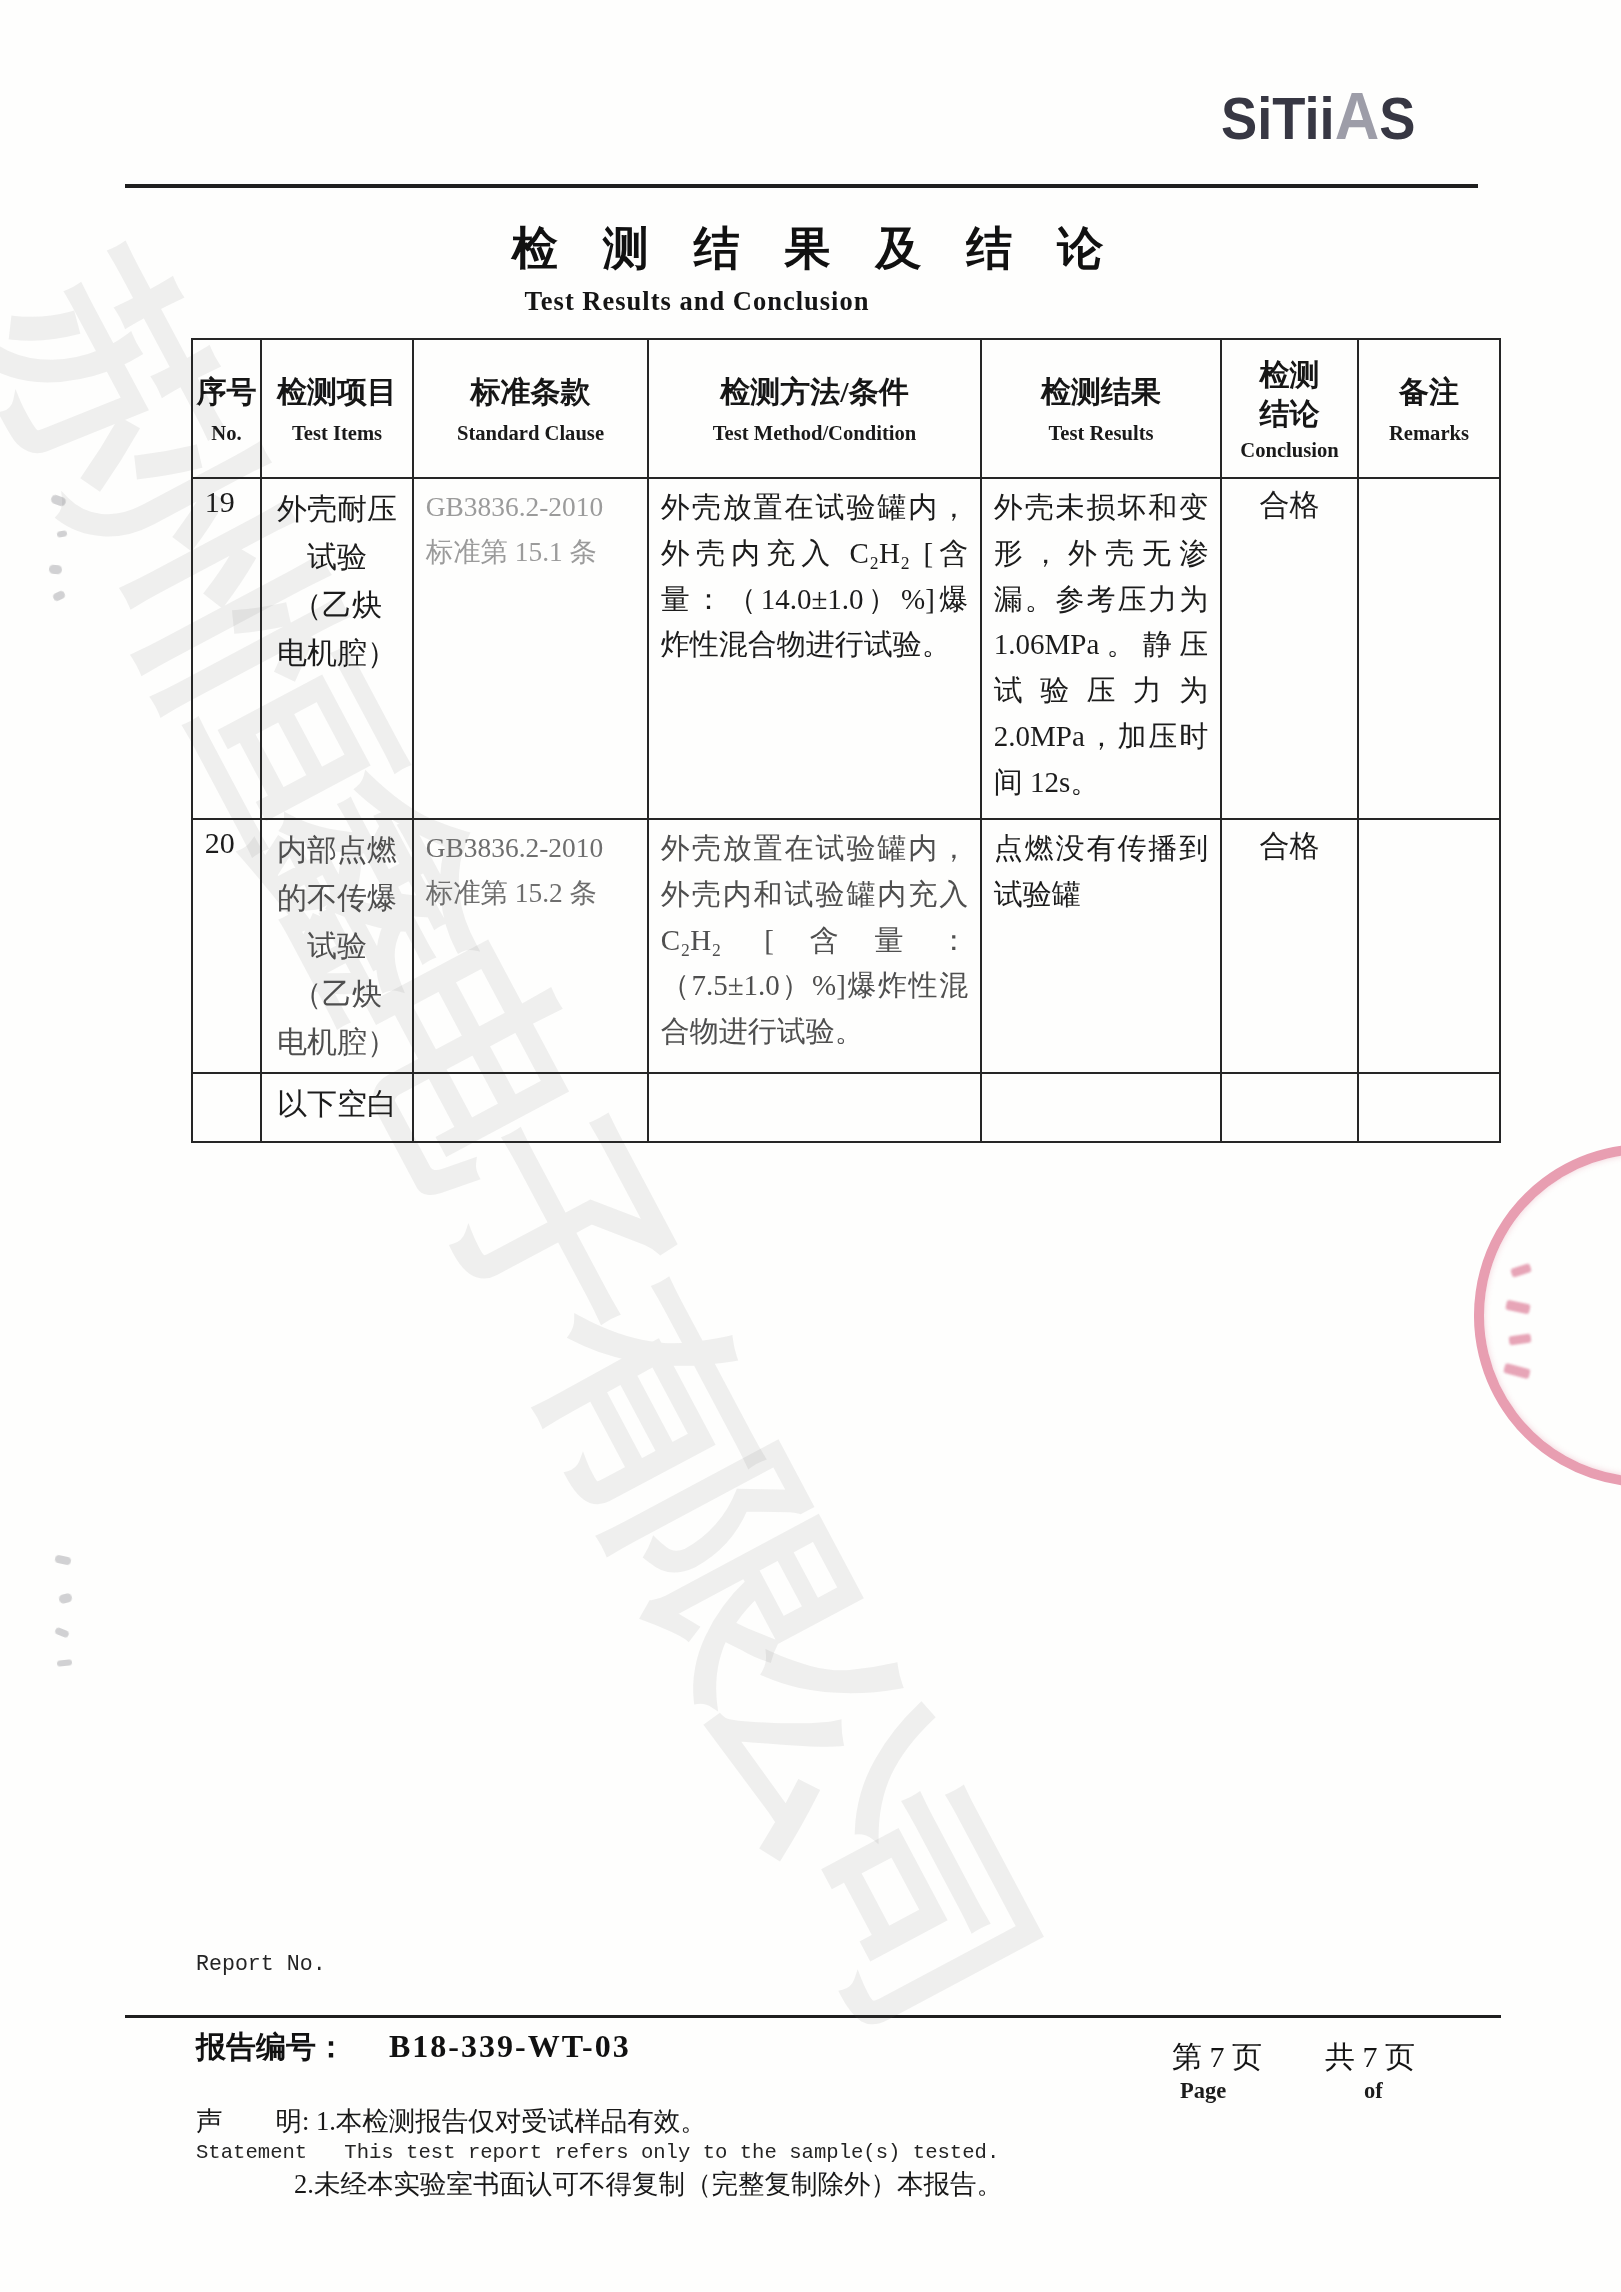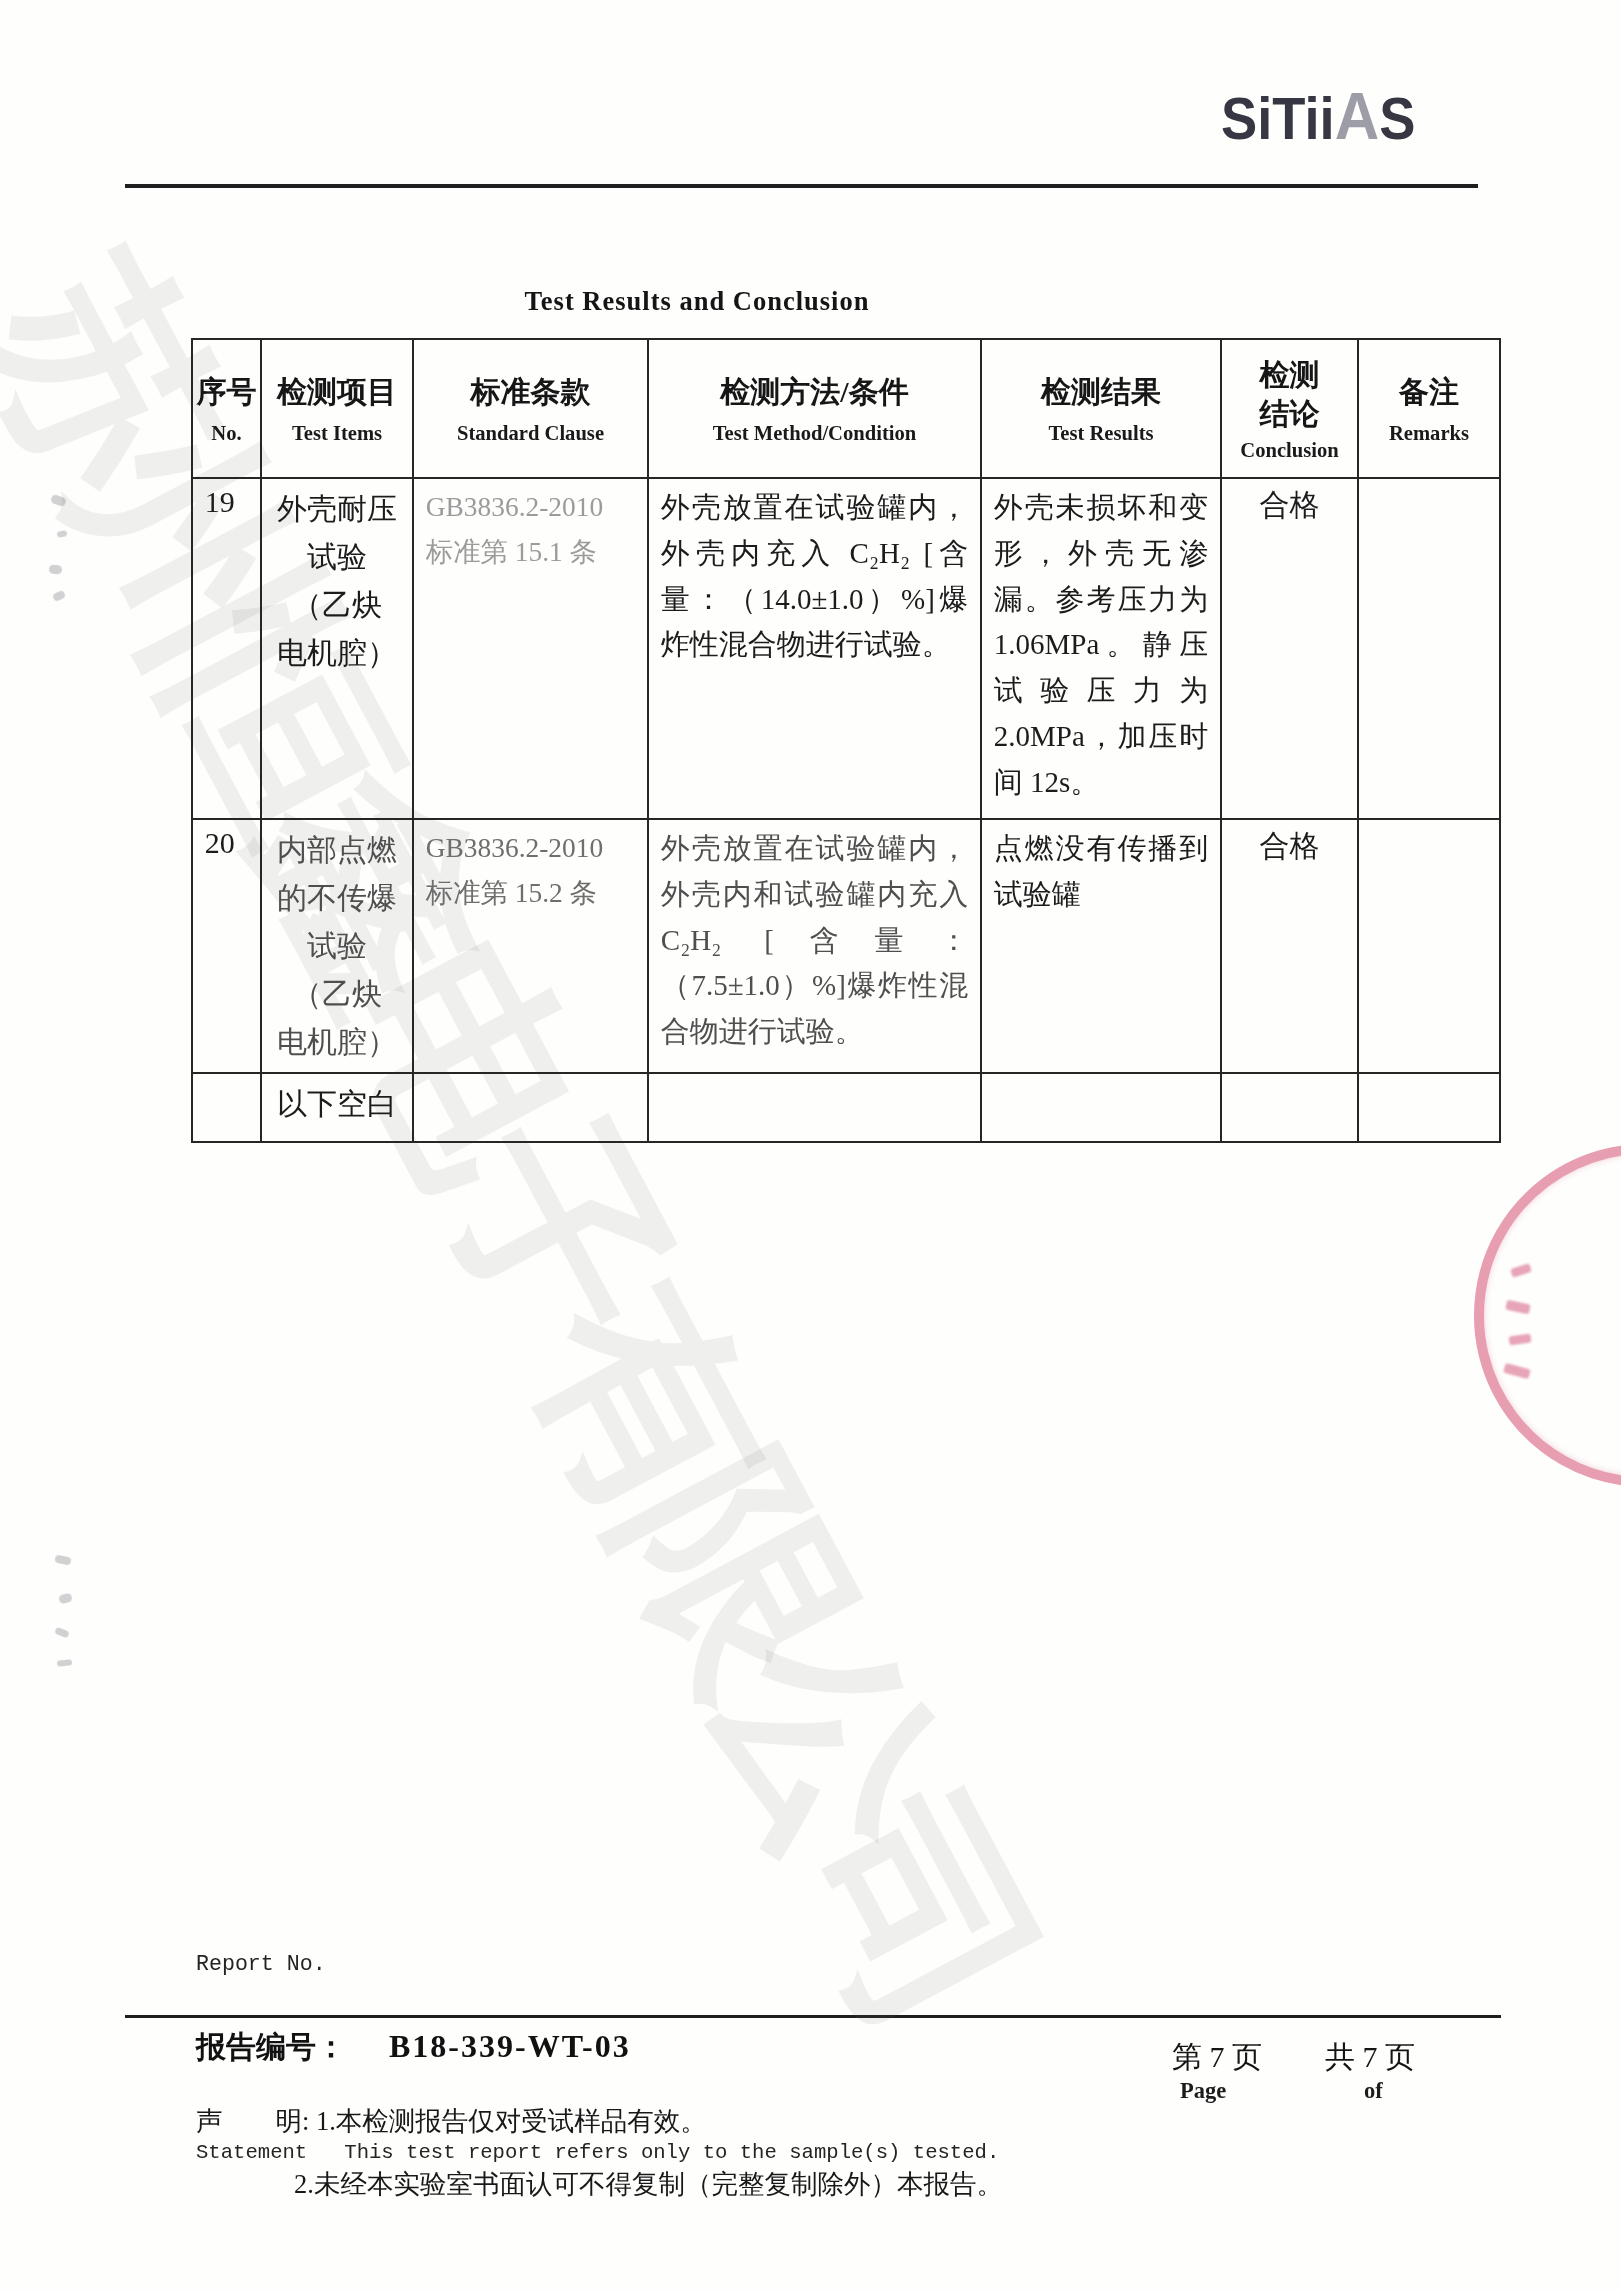--- a/index.html
+++ b/index.html
@@ -105,20 +105,21 @@
 <body>
 
 <div class="page">
 
   <div class="watermark">苏州恒鑫电子有限公司</div>
 
   <div class="logo"><span>SiTii</span><span class="accent">A</span><span>S</span></div>
 
   <div class="rule rule-top"></div>
 
+  <div class="title-zh">检 测 结 果 及 结 论</div>
   <div class="title-en">Test Results and Conclusion</div>
 
   <table class="report">
     <colgroup>
       <col style="width:69px">
         <col style="width:152px">
         <col style="width:235px">
       <col style="width:333px">
         <col style="width:240px">
         <col style="width:137px">

